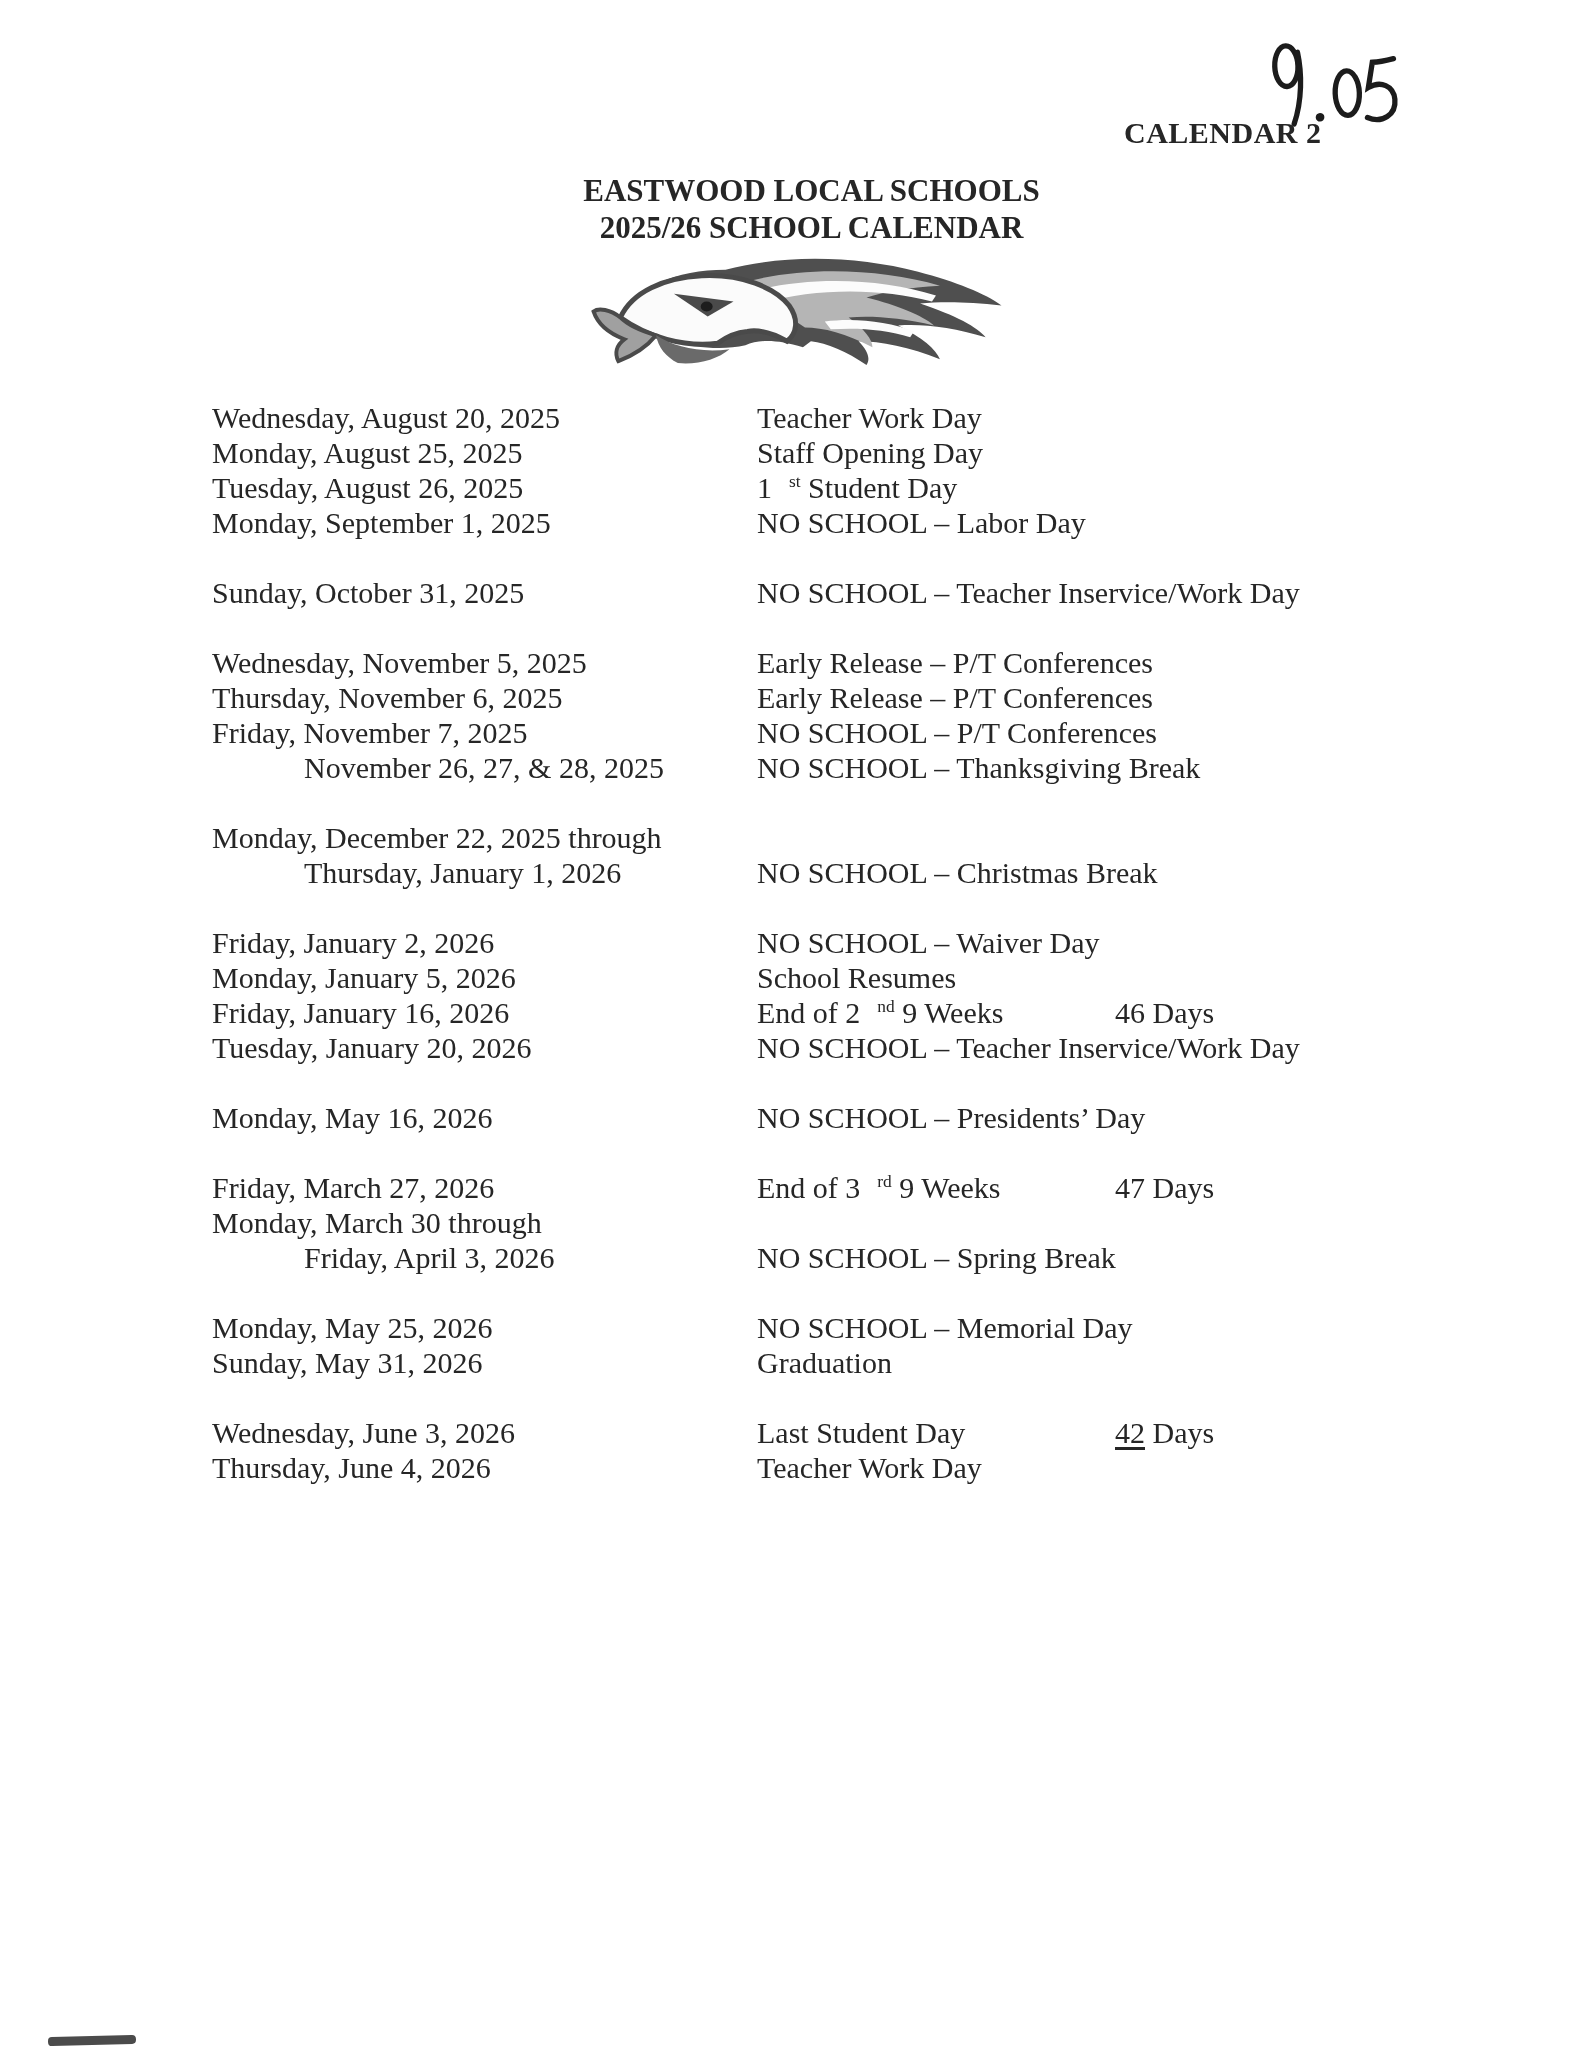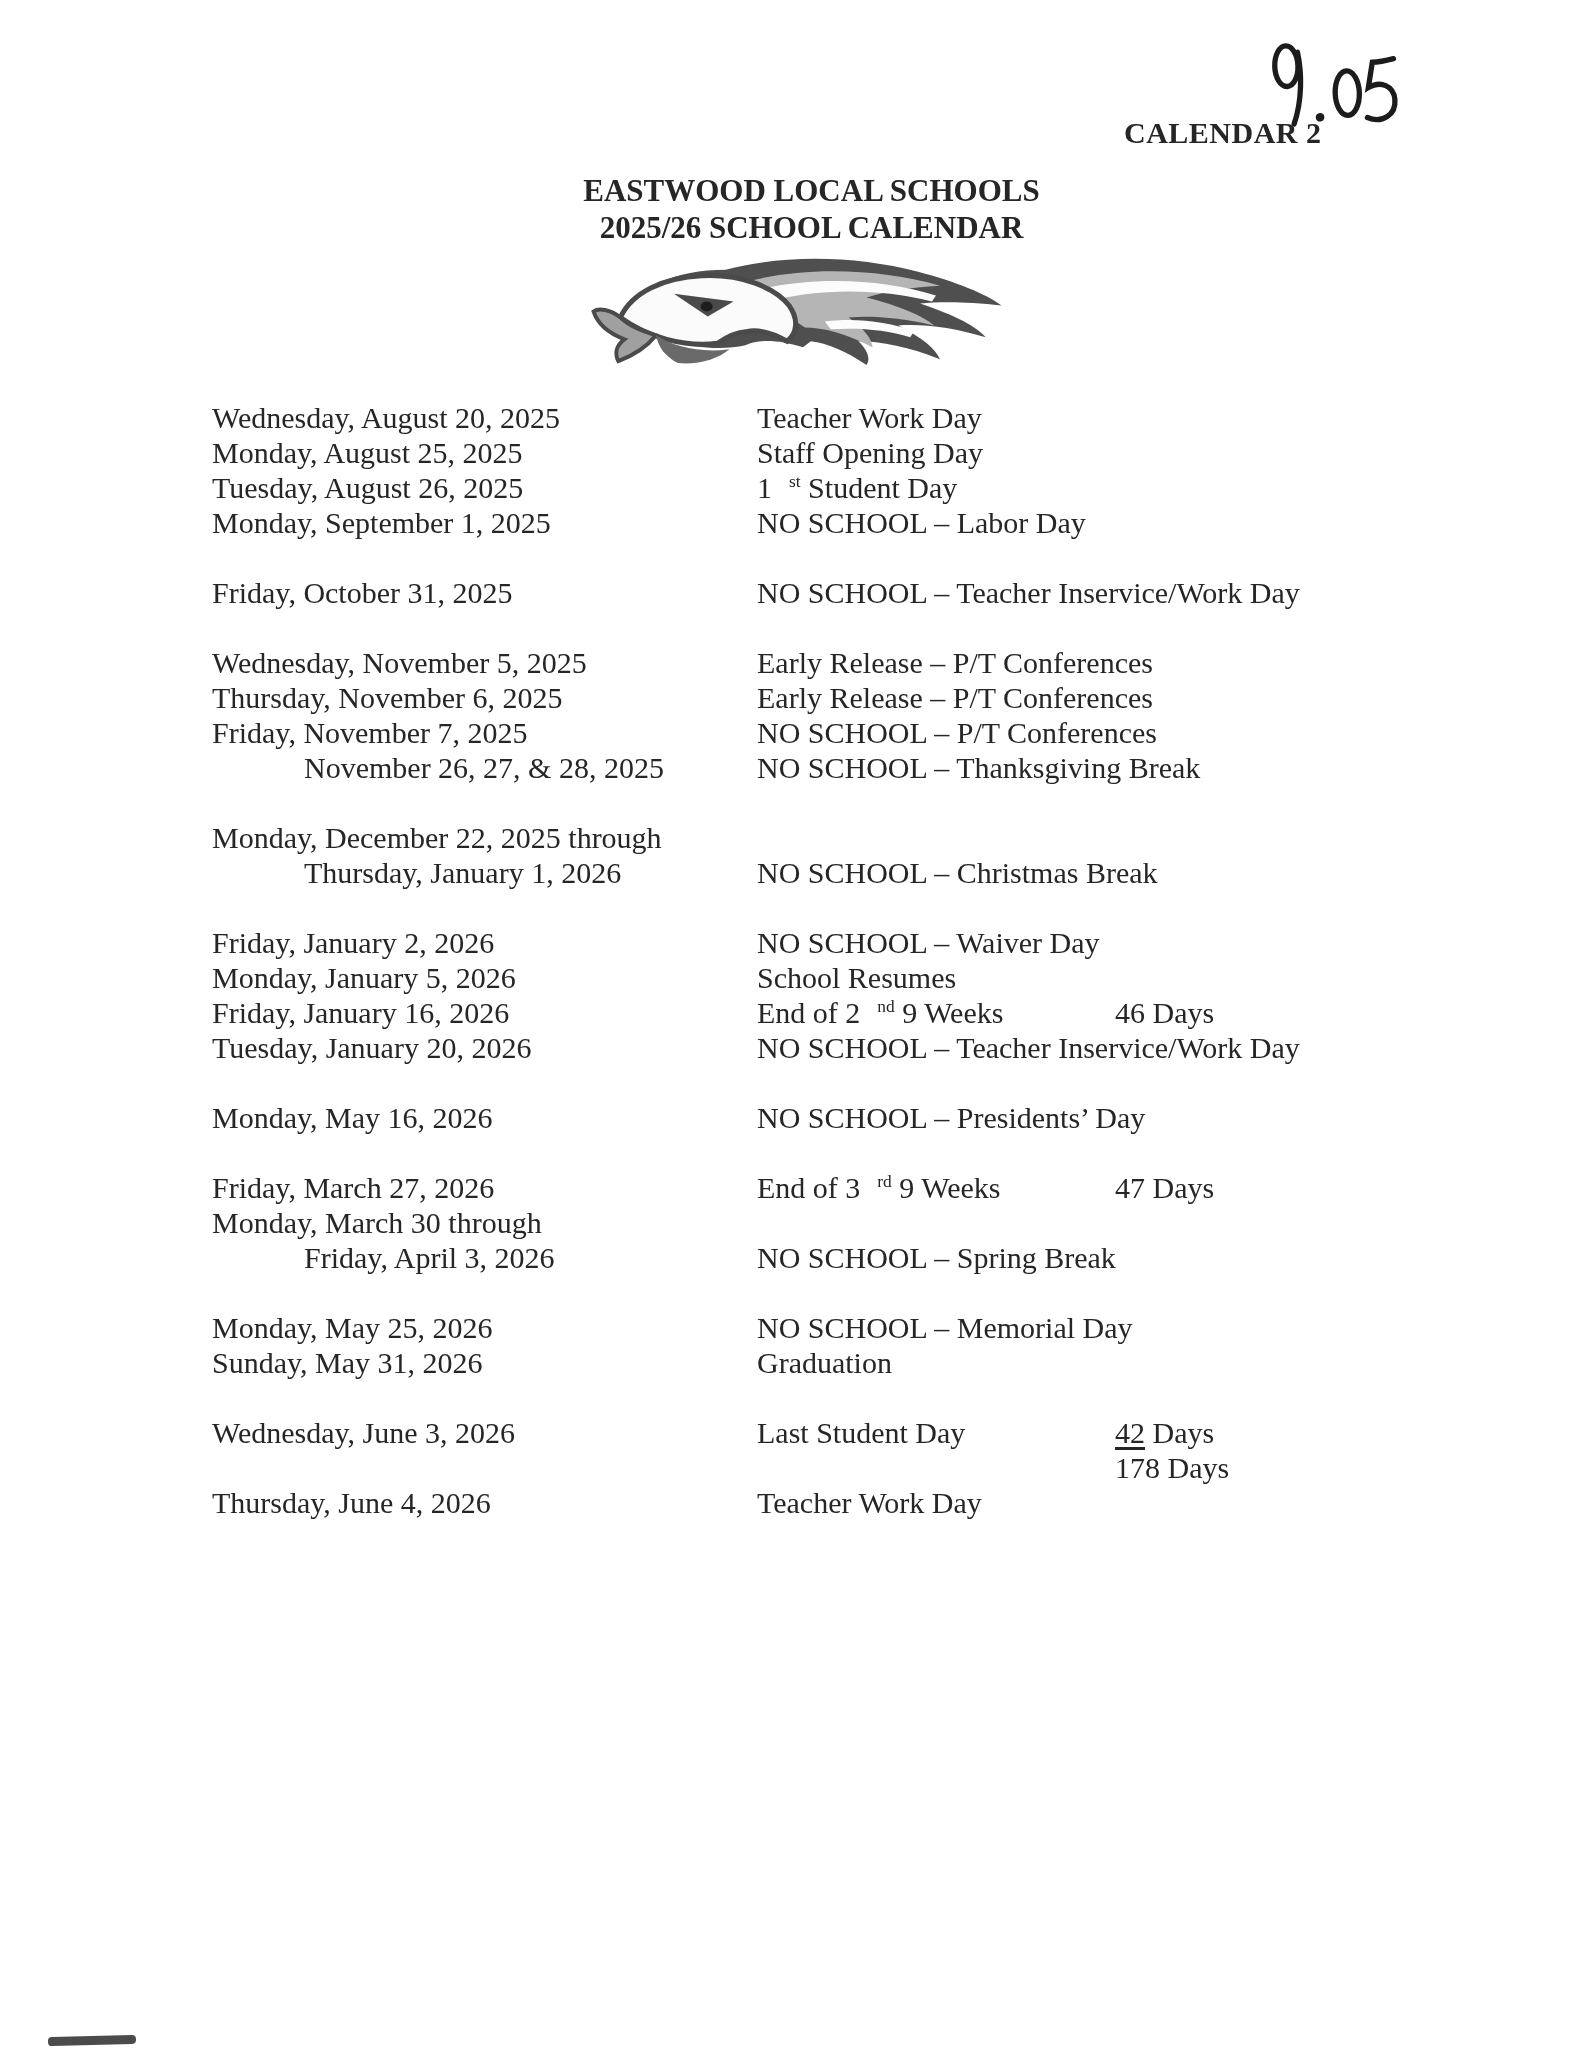--- a/index.html
+++ b/index.html
@@ -98,21 +98,21 @@
         <div class="cell days"></div>
       </div>
       <div class="row">
         <div class="cell date">Monday, September 1, 2025</div>
         <div class="cell event">NO SCHOOL – Labor Day</div>
         <div class="cell days"></div>
       </div>
     </div>
     <div class="block">
       <div class="row">
-        <div class="cell date">Friday, October 31, 2025</div>
+        <div class="cell date">Sunday, October 31, 2025</div>
         <div class="cell event">NO SCHOOL – Teacher Inservice/Work Day</div>
         <div class="cell days"></div>
       </div>
     </div>
     <div class="block">
       <div class="row">
         <div class="cell date">Wednesday, November 5, 2025</div>
         <div class="cell event">Early Release – P/T Conferences</div>
         <div class="cell days"></div>
       </div>
@@ -202,25 +202,20 @@
         <div class="cell days"></div>
       </div>
     </div>
     <div class="block">
       <div class="row">
         <div class="cell date">Wednesday, June 3, 2026</div>
         <div class="cell event">Last Student Day</div>
         <div class="cell days"><span class="u">42</span><span> Days</span></div>
       </div>
       <div class="row">
-        <div class="cell date"></div>
-        <div class="cell event"></div>
-        <div class="cell days">178 Days</div>
-      </div>
-      <div class="row">
         <div class="cell date">Thursday, June 4, 2026</div>
         <div class="cell event">Teacher Work Day</div>
         <div class="cell days"></div>
       </div>
     </div>
   </div>
 
 <div id="smudge" class="abs"></div>
 
 </body></html>

